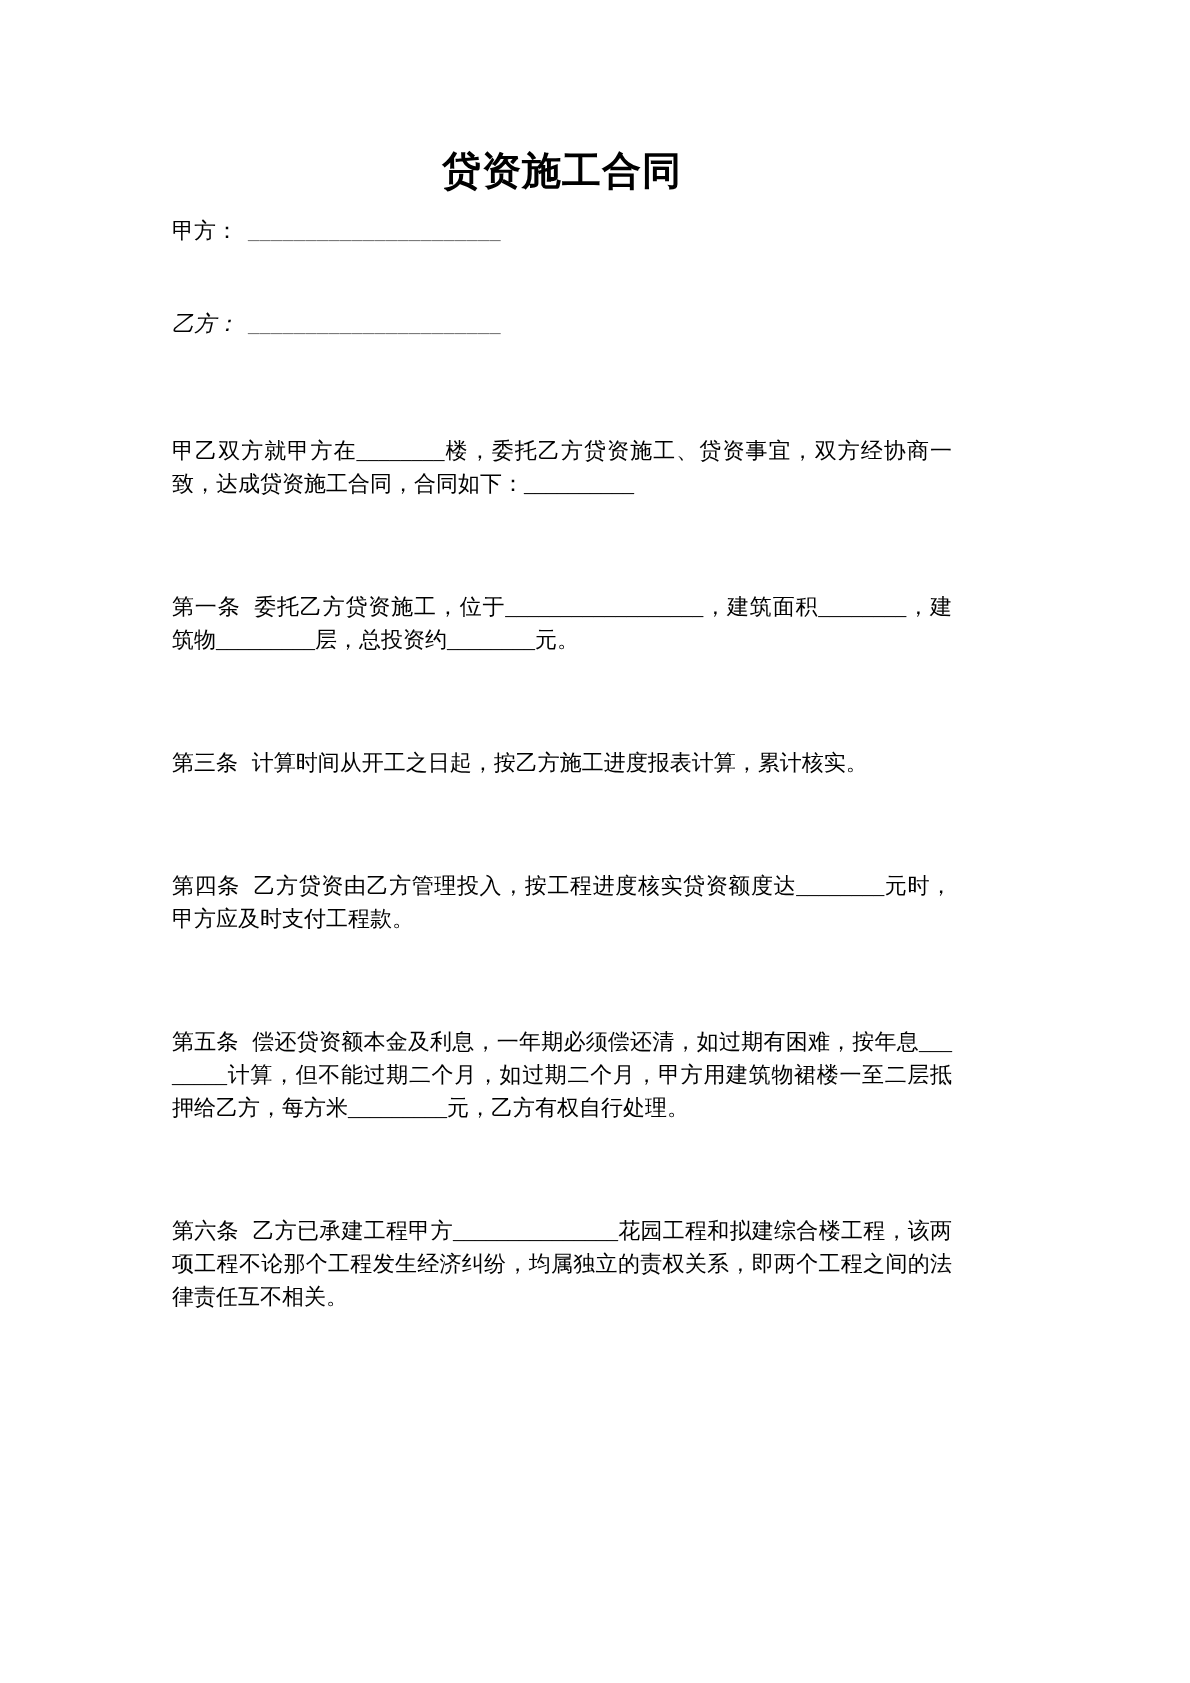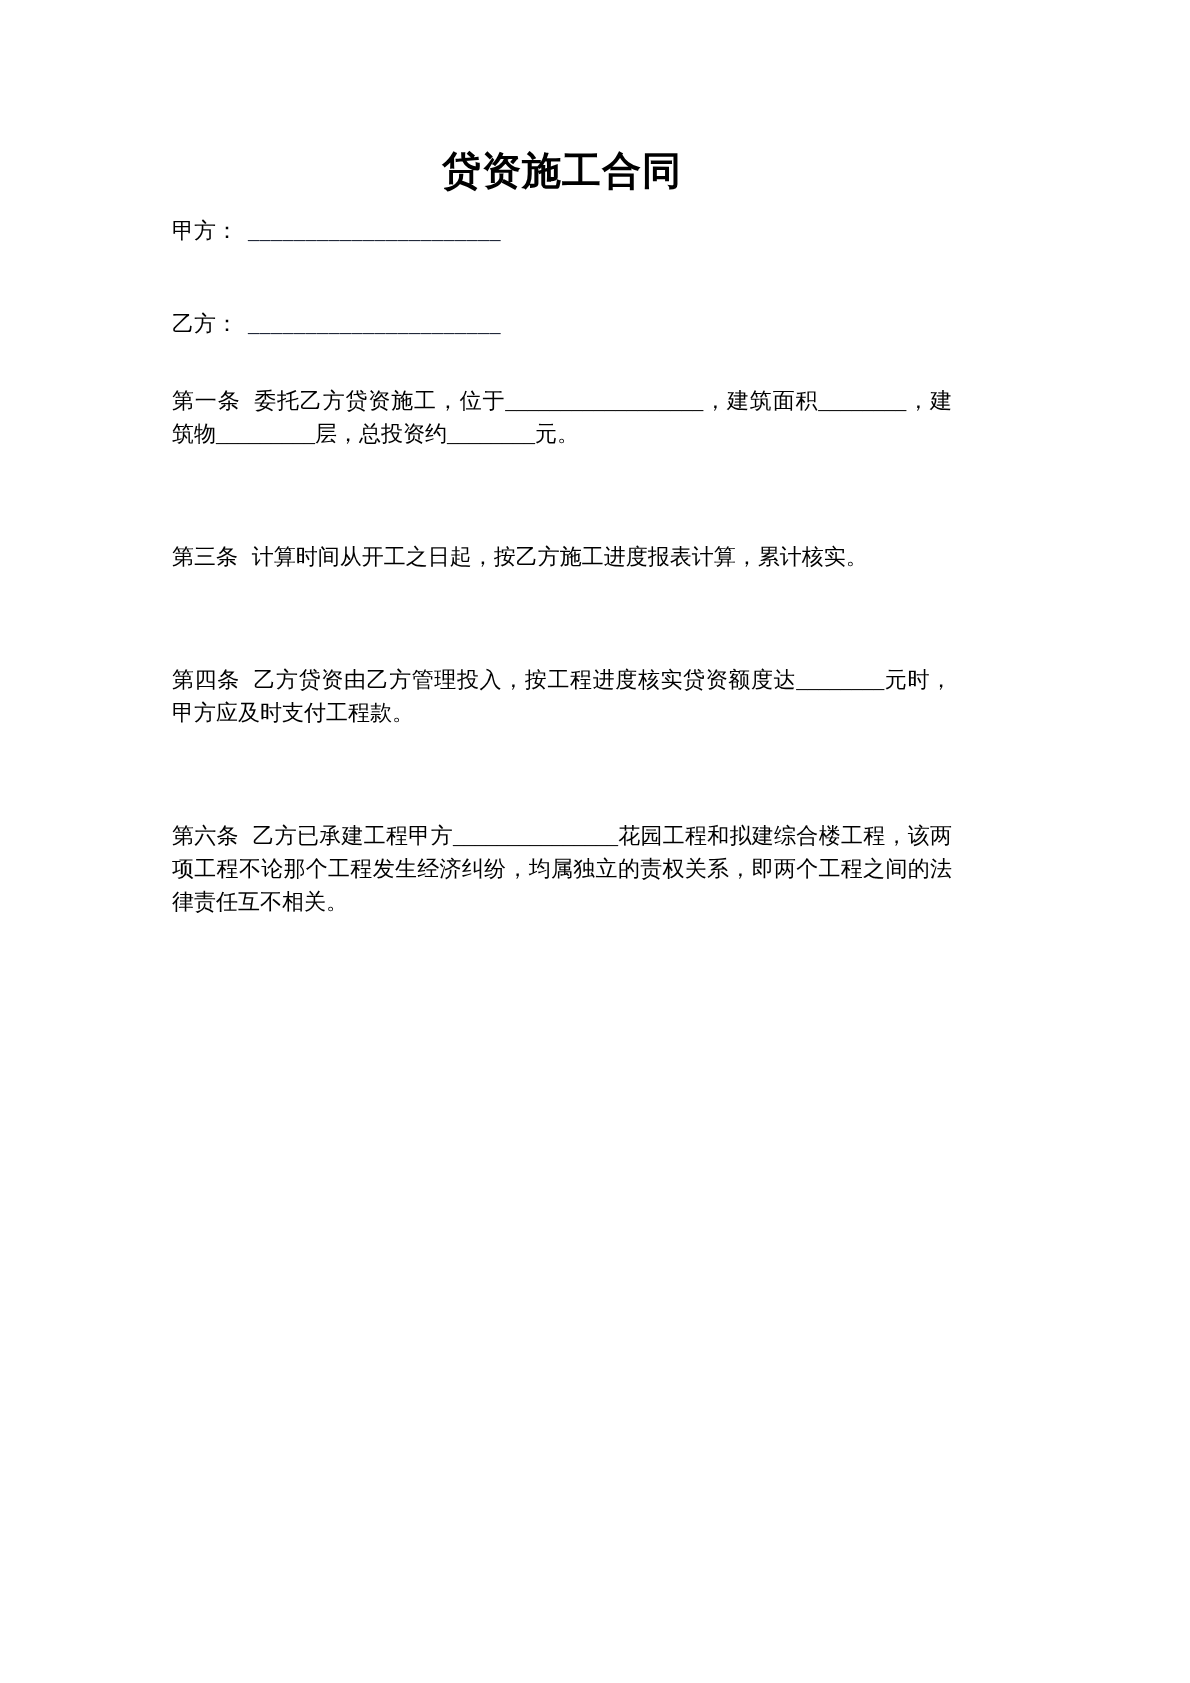--- a/index.html
+++ b/index.html
@@ -26,24 +26,25 @@
     font-size: 39px;
     line-height: 46px;
     font-weight: bold;
     letter-spacing: 1px;
   }
   .party-line {
     margin: 0 0 60px 0;
     white-space: nowrap;
   }
   .party-line.last {
-    margin-bottom: 44px;
+    margin-bottom: 94px;
+    font-style: italic;
   }
   .blank-line {
-    color: #0f172a;
+    color: #737373;
     margin-left: 10px;
     letter-spacing: 0.5px;
   }
   .para {
     margin: 0 0 90px 0;
     text-align: justify;
     word-break: break-all;
   }
   .para.last {
     margin-bottom: 0;
@@ -61,32 +62,36 @@
   <h1 class="doc-title">贷资施工合同</h1>
 
   <div class="party-line">
     <span>甲方：</span><span class="blank-line">______________________</span>
   </div>
 
   <div class="party-line last">
     <span>乙方：</span><span class="blank-line">______________________</span>
   </div>
 
+  <p class="para">甲乙双方就甲方在________楼，委托乙方贷资施工、贷资事宜，双方经协商一致，达成贷资施工合同，合同如下：__________</p>
 
   <p class="para">
     <span class="clause-label">第一条</span><span>委托乙方贷资施工，位于__________________，建筑面积________，建筑物_________层，总投资约________元。</span>
   </p>
 
 
   <p class="para">
     <span class="clause-label">第三条</span><span>计算时间从开工之日起，按乙方施工进度报表计算，累计核实。</span>
   </p>
 
   <p class="para">
     <span class="clause-label">第四条</span><span>乙方贷资由乙方管理投入，按工程进度核实贷资额度达________元时，甲方应及时支付工程款。</span>
   </p>
 
+  <p class="para">
+    <span class="clause-label">第五条</span><span>偿还贷资额本金及利息，一年期必须偿还清，如过期有困难，按年息________计算，但不能过期二个月，如过期二个月，甲方用建筑物裙楼一至二层抵押给乙方，每方米_________元，乙方有权自行处理。</span>
+  </p>
 
   <p class="para last">
     <span class="clause-label">第六条</span><span>乙方已承建工程甲方_______________花园工程和拟建综合楼工程，该两项工程不论那个工程发生经济纠纷，均属独立的责权关系，即两个工程之间的法律责任互不相关。</span>
   </p>
 
 </div>
 
 </body></html>

